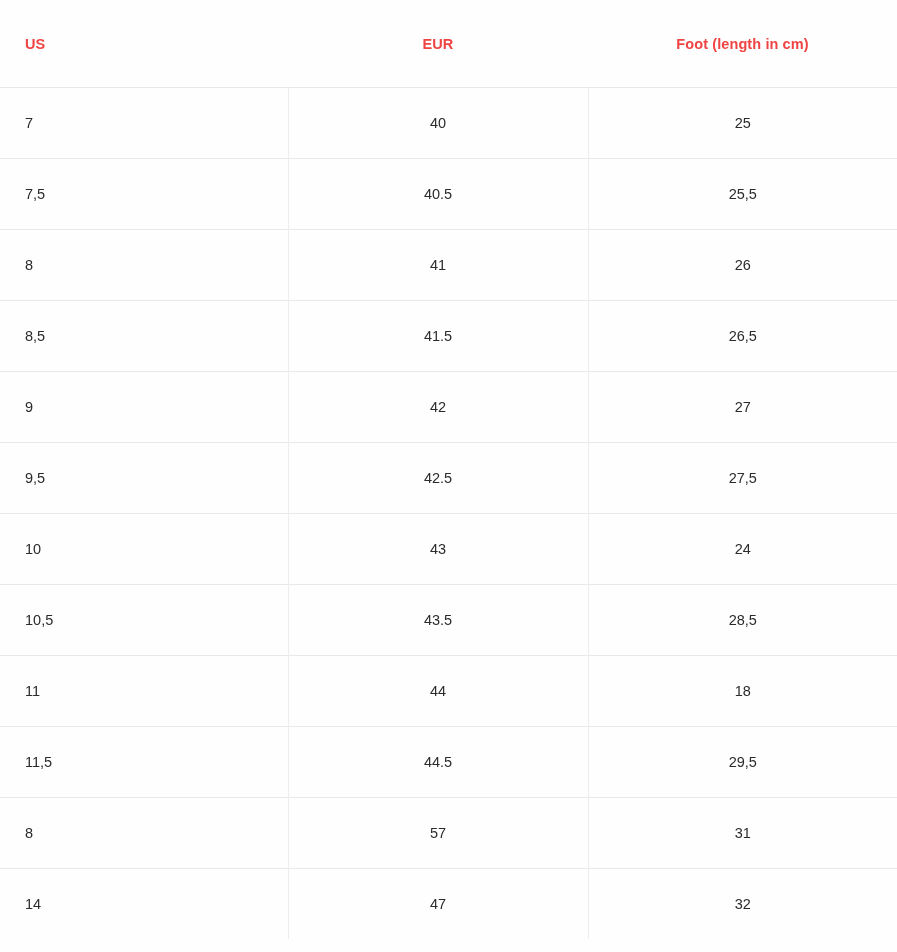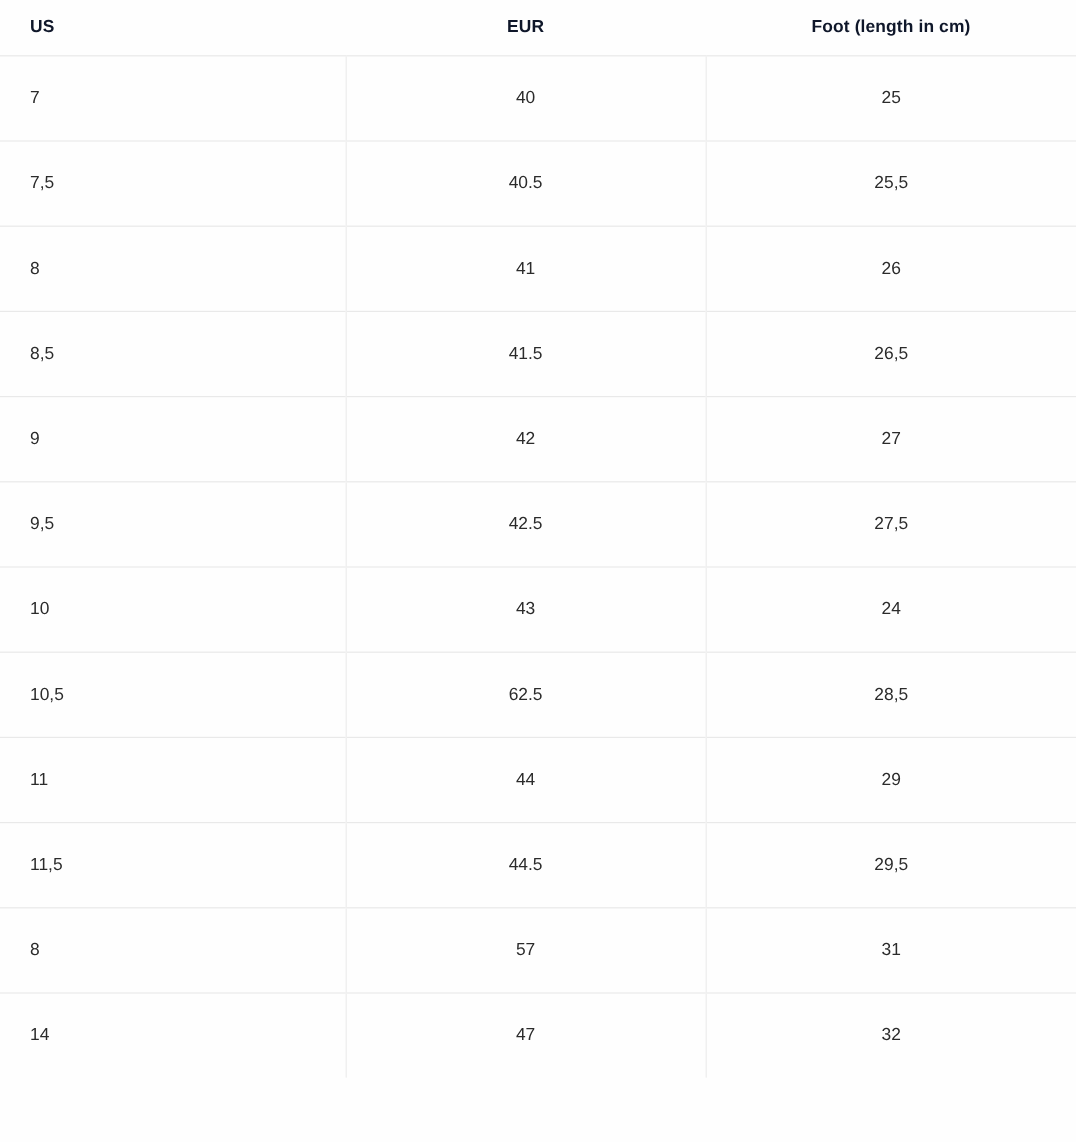--- a/index.html
+++ b/index.html
@@ -30,25 +30,25 @@
     border-collapse: collapse;
     table-layout: fixed;
     background: #fefefe;
   }
 
   table.size-table col.col-us   { width: 288px; }
   table.size-table col.col-eur  { width: 300px; }
   table.size-table col.col-foot { width: 309px; }
 
   thead th {
-    height: 46px;
-    padding: 0;
+    height: 61px;
+    padding: 13px;
     font-size: 14.5px;
     font-weight: bold;
-    color: #0f172a;
+    color: #ef4444;
     border: none;
     vertical-align: middle;
     letter-spacing: 0.1px;
   }
 
   thead th.h-us {
     text-align: left;
     padding-left: 25px;
   }
   thead th.h-eur,
@@ -130,27 +130,27 @@
         <td class="c-eur">42.5</td>
         <td class="c-foot">27,5</td>
       </tr>
       <tr>
         <td class="c-us">10</td>
         <td class="c-eur">43</td>
         <td class="c-foot">24</td>
       </tr>
       <tr>
         <td class="c-us">10,5</td>
-        <td class="c-eur">62.5</td>
+        <td class="c-eur">43.5</td>
         <td class="c-foot">28,5</td>
       </tr>
       <tr>
         <td class="c-us">11</td>
         <td class="c-eur">44</td>
-        <td class="c-foot">29</td>
+        <td class="c-foot">18</td>
       </tr>
       <tr>
         <td class="c-us">11,5</td>
         <td class="c-eur">44.5</td>
         <td class="c-foot">29,5</td>
       </tr>
       <tr>
         <td class="c-us">8</td>
         <td class="c-eur">57</td>
         <td class="c-foot">31</td>

